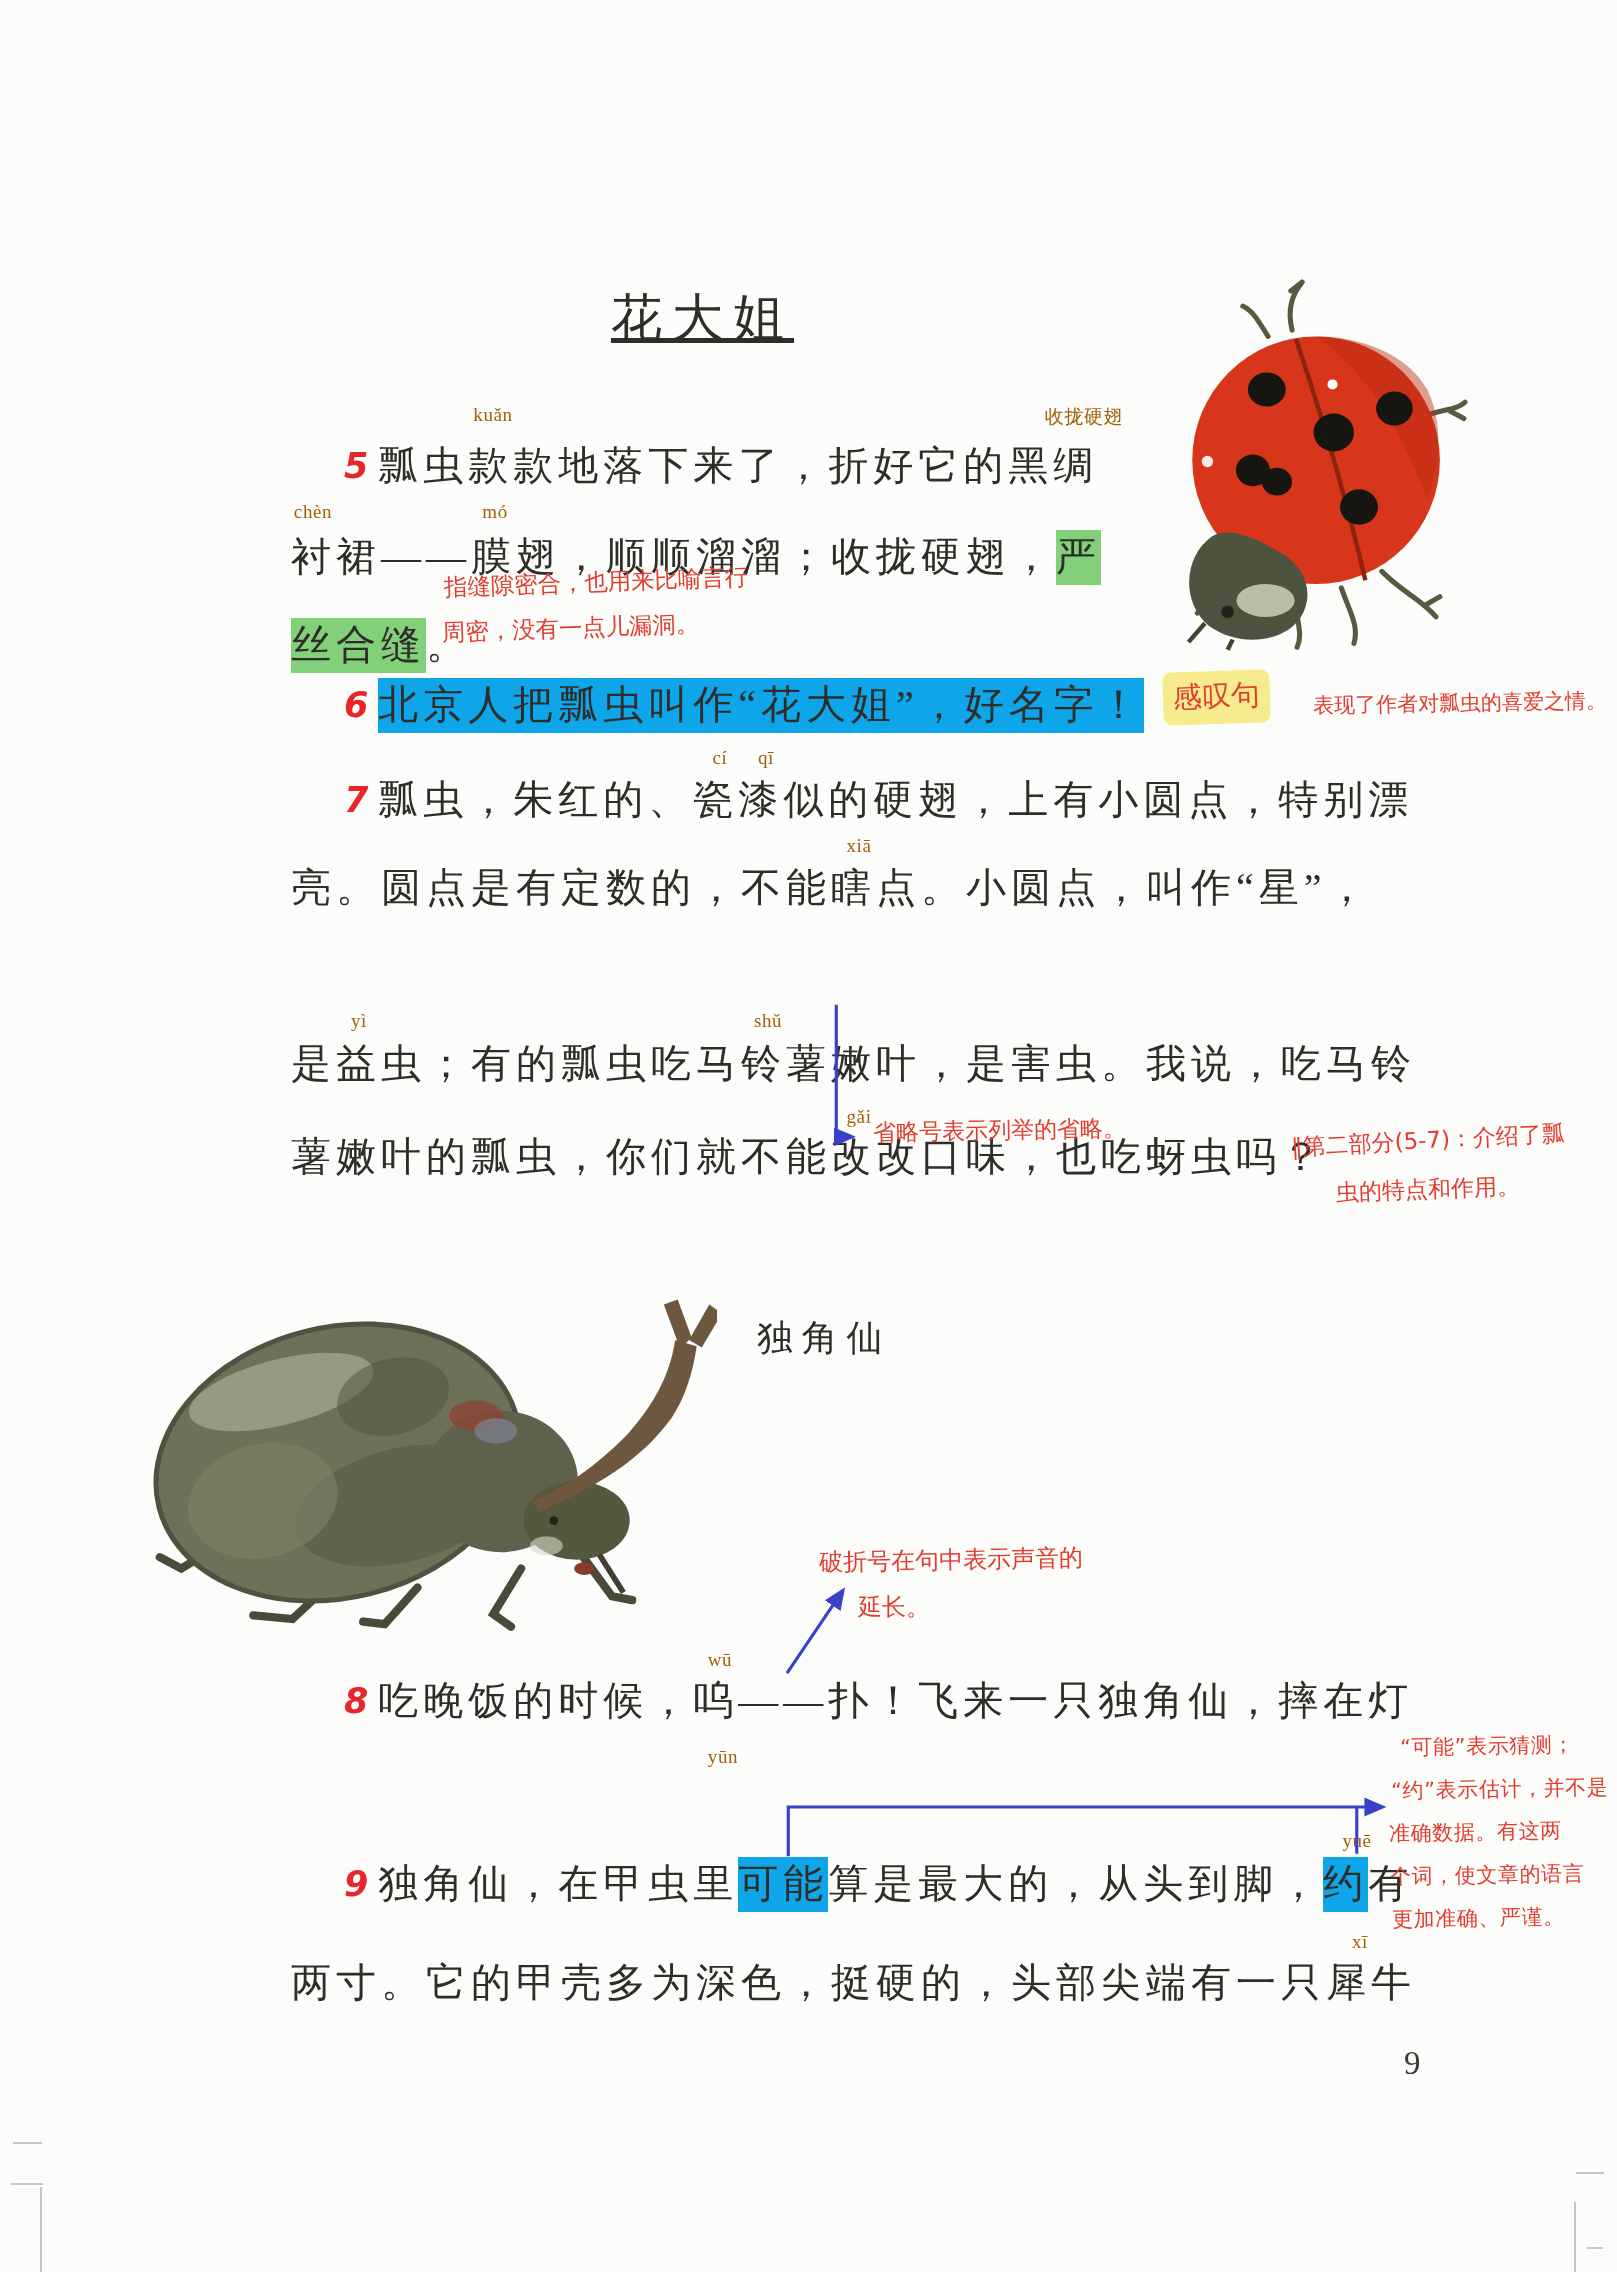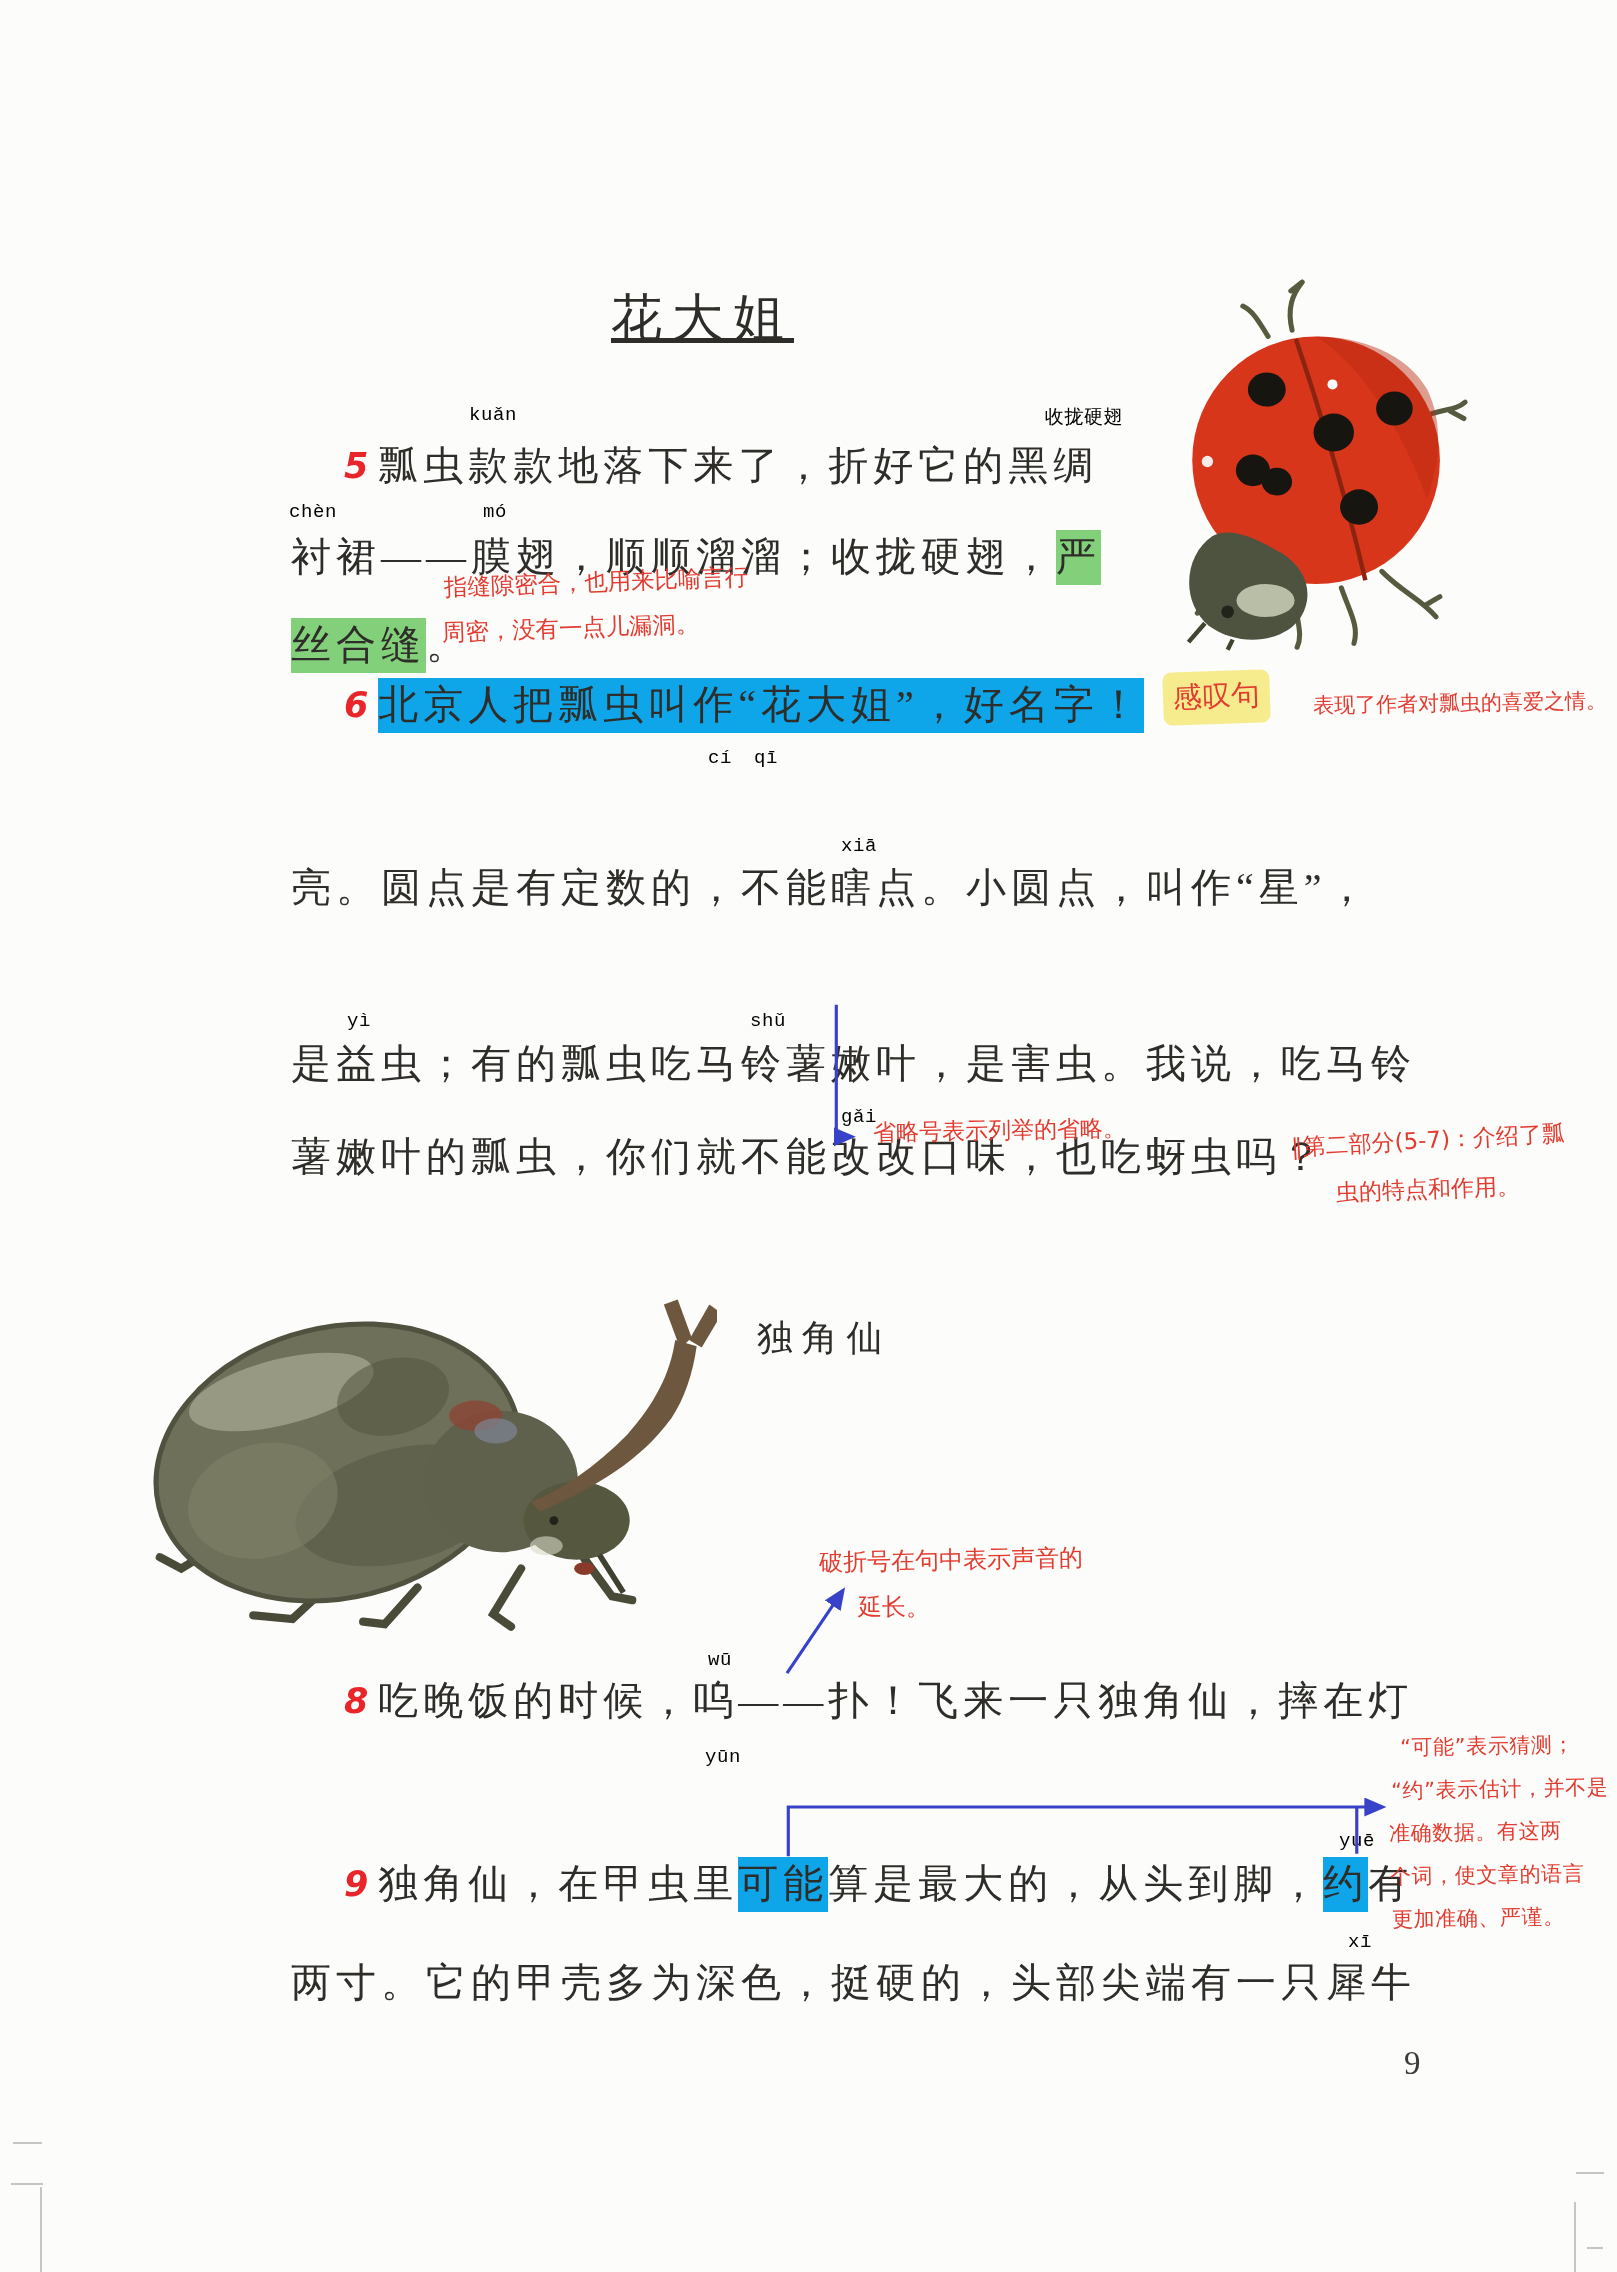--- a/index.html
+++ b/index.html
@@ -2,21 +2,21 @@
 <html style="font-size:10px"><head>
 <meta charset="utf-8">
 <style>
   html,body{margin:0;padding:0;background:#ffffff;}
   #page{position:relative;width:1617px;height:2273px;background:#fcfcfa;overflow:hidden;
         font-family:"Liberation Serif",serif;}
   .bl{position:absolute;font-family:"Liberation Serif",serif;font-size:40px;letter-spacing:5px;
       color:#2e2d29;white-space:nowrap;line-height:1.2;}
   .pnum{display:inline-block;color:#e8262a;font-family:"DejaVu Sans",sans-serif;font-weight:bold;
       font-style:italic;font-size:35px;letter-spacing:0;margin-right:10px;transform:translateY(-1.3px);}
-  .py{position:absolute;font-family:Liberation Mono, monospace;font-size:19px;color:#000000;
+  .py{position:absolute;font-family:Liberation Serif, serif;font-size:19px;color:#a16207;
       letter-spacing:0.6px;transform:translateX(-50%);white-space:nowrap;}
   .hl-y{background:#0ea5e9;padding:3.8px 0 6.3px;}
   .hl-g{background:#83d07a;padding:3.8px 0 6.3px;}
   .hl-p{background:#ef7ae3;padding:3.8px 0 6.3px;}
   .ann{position:absolute;font-family:"DejaVu Sans",sans-serif;color:#e23b30;white-space:nowrap;}
   .sec-title{position:absolute;font-family:"Liberation Serif",serif;color:#2e2d29;white-space:nowrap;}
   .tag{position:absolute;background:#f6ec8d;border-radius:8.8px;padding:6.3px 10px;
        font-family:"DejaVu Sans",sans-serif;color:#e23b30;white-space:nowrap;}
   .pageno{position:absolute;font-family:"Liberation Serif",serif;font-size:33px;color:#3a3a36;}
   .mark{position:absolute;background:#b3b3b0;opacity:.75;}
@@ -84,20 +84,23 @@
 
   <div class="bl" style="left:344px;top:681px">
     <span class="pnum">6</span><span class="hl-y">北京人把瓢虫叫作“花大姐”，好名字！</span>
   </div>
   <div class="tag" style="left:1163px;top:671px;font-size:29px;transform:rotate(-2deg);">感叹句</div>
   <div class="ann" style="left:1313px;top:689px;font-size:21px;transform:rotate(-1deg);">表现了作者对瓢虫的喜爱之情。</div>
 
   <span class="py" style="left:720px;top:747px">cí</span>
   <span class="py" style="left:766px;top:747px">qī</span>
 
+  <div class="bl" style="left:344px;top:776px">
+    <span class="pnum">7</span><span>瓢虫，朱红的、瓷漆似的硬翅，上有小圆点，特别漂</span>
+  </div>
 
   <span class="py" style="left:859px;top:835px">xiā</span>
 
   <div class="bl" style="left:291px;top:864px">
     <span>亮。圆点是有定数的，不能瞎点。小圆点，叫作“星”，</span>
   </div>
 
 
   <span class="py" style="left:359px;top:1010px">yì</span>
   <span class="py" style="left:768px;top:1010px">shǔ</span>

